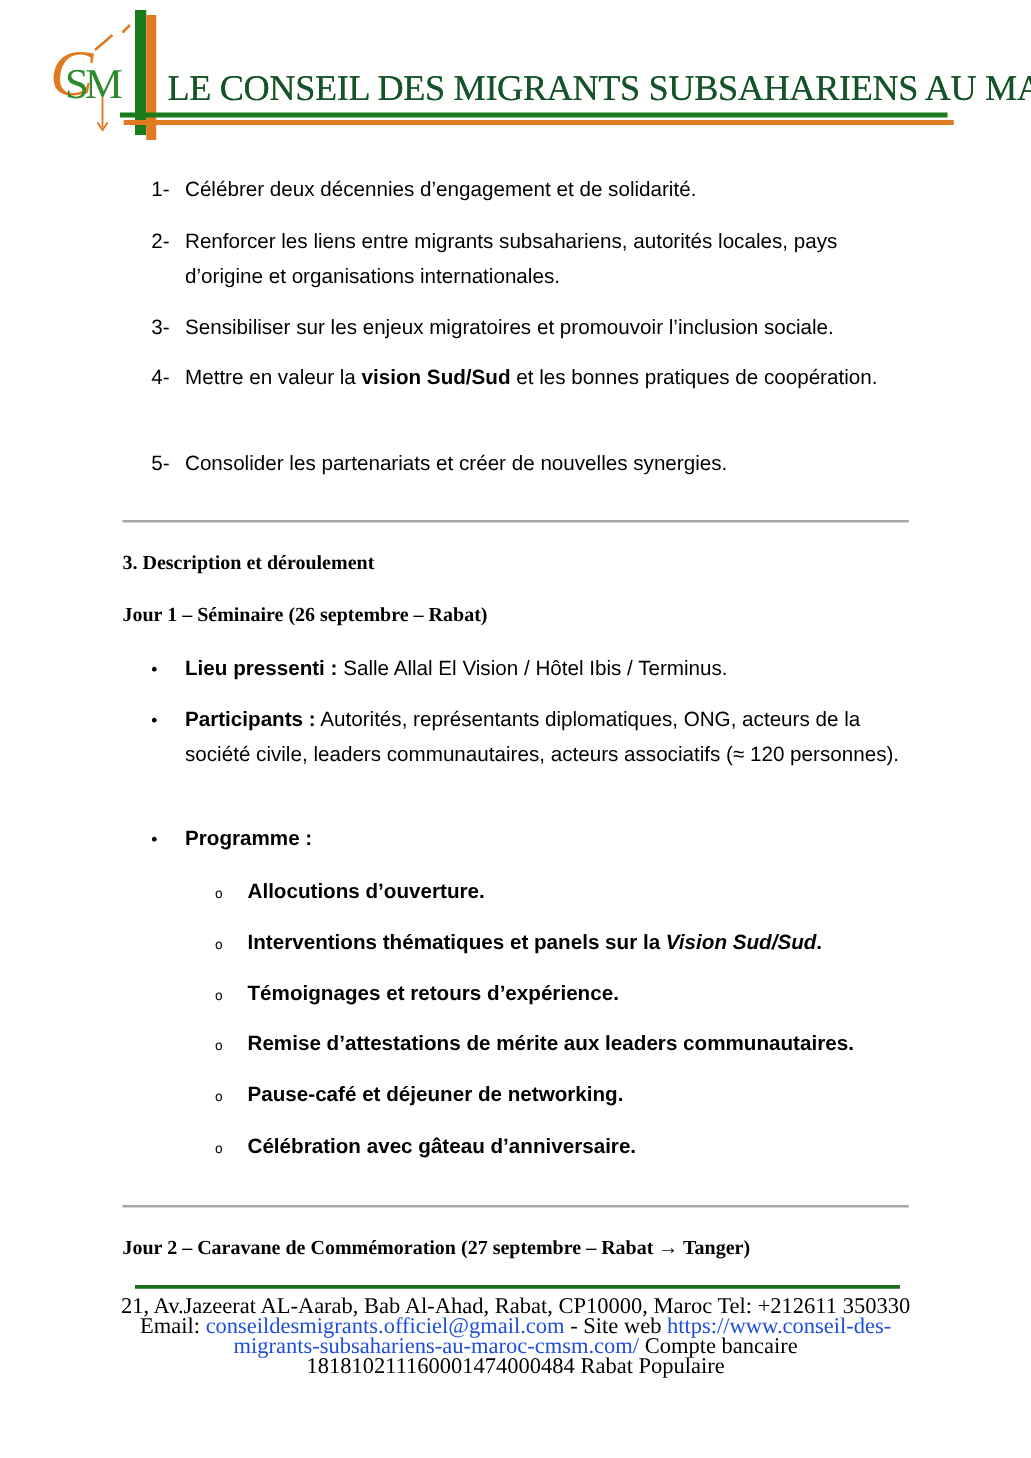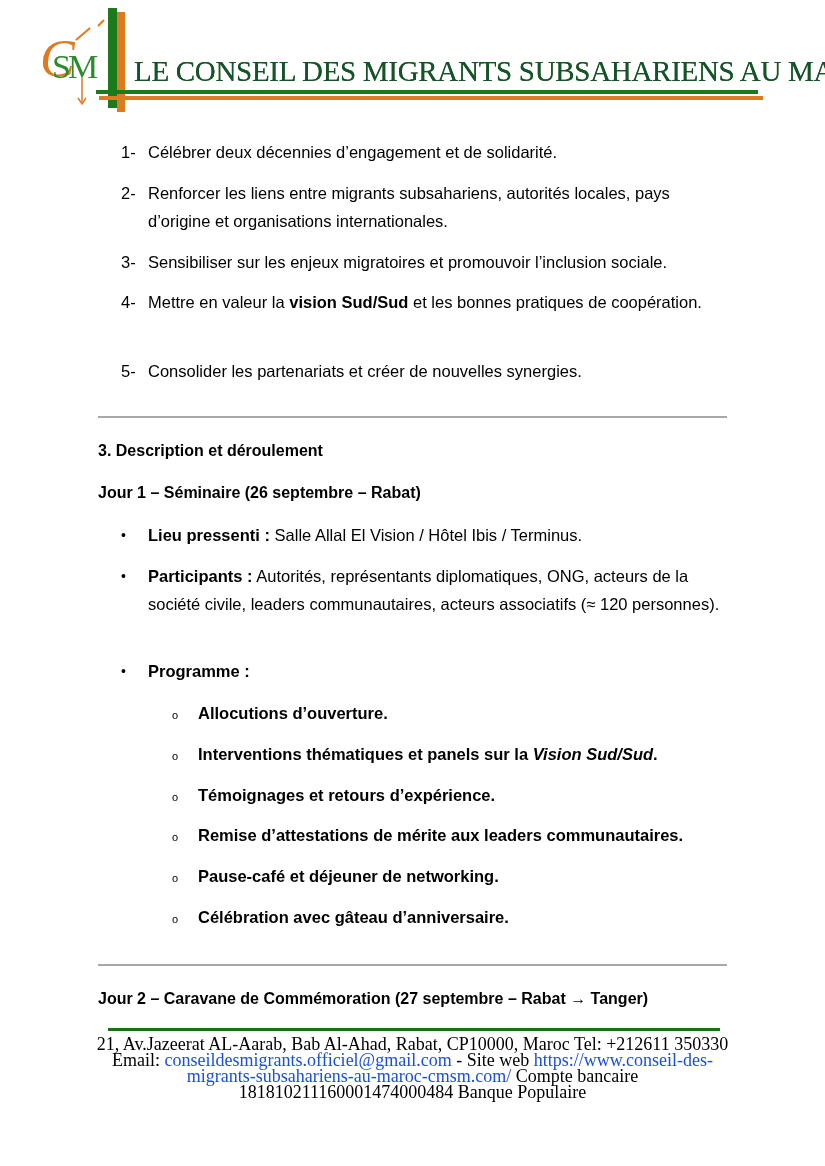--- a/index.html
+++ b/index.html
@@ -11,21 +11,21 @@
   .vbar-orange { position: absolute; left: 117px; top: 12px; width: 8px; height: 100px; background: #e07a20; }
   .hline-green { position: absolute; left: 96px; top: 90px; width: 662px; height: 4px; background: #1b7a1b; }
   .hline-orange { position: absolute; left: 99px; top: 96px; width: 664px; height: 4px; background: #e07a20; }
   .org-title { position: absolute; left: 134px; top: 55px; font-family: Liberation Serif, serif; font-size: 29px; color: #14532d; letter-spacing: -0.3px; white-space: nowrap; text-shadow: 0 0 0.4px #2f6b12; }
   .num-item { position: absolute; left: 121px; width: 600px; font-family: "Liberation Sans", sans-serif; font-size: 16.5px; line-height: 28px; }
   .num-item .num { position: absolute; left: 0; top: 0; }
   .num-item .txt { display: block; margin-left: 27px; }
 
   .hr { position: absolute; left: 98px; width: 629px; height: 2px; background: #a8a8a8; }
 
-  .heading { position: absolute; left: 98px; font-family: Liberation Sans, sans-serif; font-weight: bold; font-size: 16px; white-space: nowrap; }
+  .heading { position: absolute; left: 98px; font-family: Liberation Serif, serif; font-weight: bold; font-size: 16px; white-space: nowrap; }
 
   .bullet { position: absolute; left: 121px; width: 610px; font-family: "Liberation Sans", sans-serif; font-size: 16.5px; line-height: 28px; }
   .bullet .dot { position: absolute; left: 0; top: 0; font-size: 14px; }
   .bullet .txt { display: block; margin-left: 27px; }
   .bullet b { font-weight: bold; margin-top: 45px; }
 
   .sub { position: absolute; left: 172px; width: 560px; font-family: "Liberation Sans", sans-serif; font-size: 16.5px; line-height: 28px; }
   .sub .circ { position: absolute; left: 0; top: 2px; font-size: 11px; }
   .sub .txt { display: block; margin-left: 26px; font-weight: bold; }
 
@@ -124,15 +124,15 @@
 </div>
 
 <div class="hr" style="top:964px;"></div>
 
 <div class="heading" style="top:990px;">Jour 2 – Caravane de Commémoration (27 septembre – Rabat → Tanger)</div>
 
 <div class="footer-line"></div>
 <div class="footer">
   <div>21, Av.Jazeerat AL-Aarab, Bab Al-Ahad, Rabat, CP10000, Maroc Tel: +212611 350330</div>
   <div>
-    <span>Email: </span><a>conseildesmigrants.officiel@gmail.com</a><span> - Site web </span><a>https://www.conseil-des-migrants-subsahariens-au-maroc-cmsm.com/</a><span> Compte bancaire 181810211160001474000484 Banque Populaire</span>
+    <span>Email: </span><a>conseildesmigrants.officiel@gmail.com</a><span> - Site web </span><a>https://www.conseil-des-migrants-subsahariens-au-maroc-cmsm.com/</a><span> Compte bancaire 181810211160001474000484 Rabat Populaire</span>
   </div>
 </div>
 
 </body></html>

